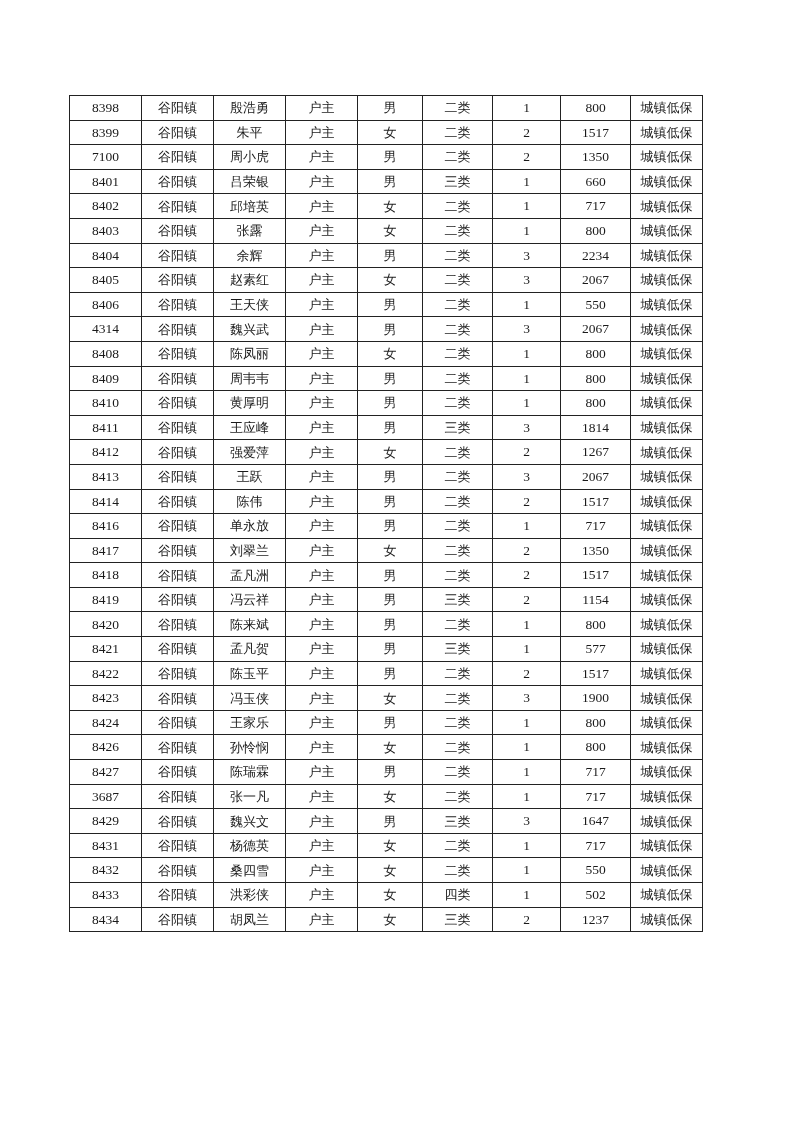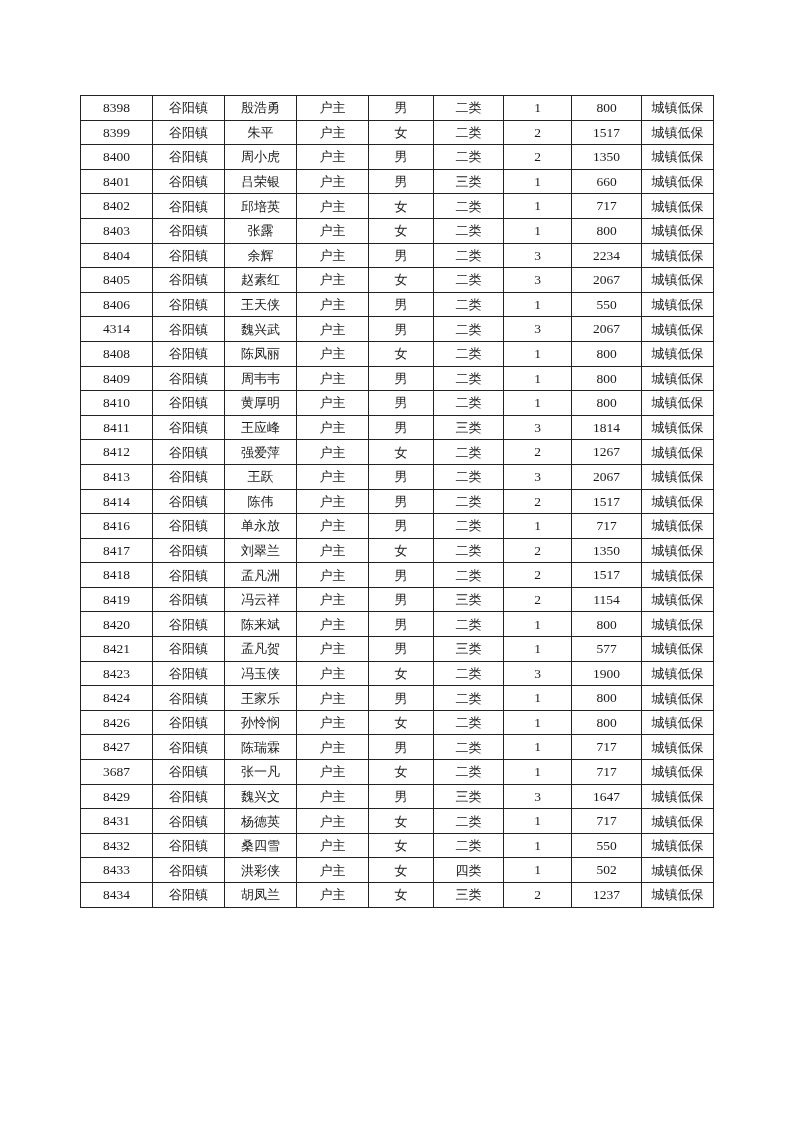--- a/index.html
+++ b/index.html
@@ -1,18 +1,18 @@
 <!DOCTYPE html>
 <html><head>
 <meta charset="utf-8">
 <style>
   html, body { margin: 0; padding: 0; background: #ffffff; }
   body { width: 793px; height: 1122px; position: relative; overflow: hidden;
          font-family: "DejaVu Serif", "Liberation Serif", serif; color: #1a1a1a; }
-  #sheet { position: absolute; left: 80px; top: 95px; border-collapse: collapse;
+  #sheet { position: absolute; left: 69px; top: 95px; border-collapse: collapse;
            border: 1.5px solid #222; table-layout: fixed; }
   #sheet td { border: 1px solid #222; height: 23.6px; padding: 0; text-align: center;
               vertical-align: middle; font-size: 13px; line-height: 1; white-space: nowrap; overflow: hidden; }
   #sheet td.num { font-family: "Liberation Serif", "DejaVu Serif", serif; font-size: 13.5px; }
 </style>
 </head>
 <body>
 
 <table id="sheet">
   <colgroup>
@@ -43,21 +43,21 @@
         <td>谷阳镇</td>
         <td>朱平</td>
         <td>户主</td>
         <td>女</td>
         <td>二类</td>
         <td class="num">2</td>
         <td class="num">1517</td>
         <td>城镇低保</td>
       </tr>
       <tr>
-        <td class="num">8400</td>
+        <td class="num">7100</td>
         <td>谷阳镇</td>
         <td>周小虎</td>
         <td>户主</td>
         <td>男</td>
         <td>二类</td>
         <td class="num">2</td>
         <td class="num">1350</td>
         <td>城镇低保</td>
       </tr>
       <tr>
@@ -271,20 +271,31 @@
       </tr>
       <tr>
         <td class="num">8421</td>
         <td>谷阳镇</td>
         <td>孟凡贺</td>
         <td>户主</td>
         <td>男</td>
         <td>三类</td>
         <td class="num">1</td>
         <td class="num">577</td>
+        <td>城镇低保</td>
+      </tr>
+      <tr>
+        <td class="num">8422</td>
+        <td>谷阳镇</td>
+        <td>陈玉平</td>
+        <td>户主</td>
+        <td>男</td>
+        <td>二类</td>
+        <td class="num">2</td>
+        <td class="num">1517</td>
         <td>城镇低保</td>
       </tr>
       <tr>
         <td class="num">8423</td>
         <td>谷阳镇</td>
         <td>冯玉侠</td>
         <td>户主</td>
         <td>女</td>
         <td>二类</td>
         <td class="num">3</td>

